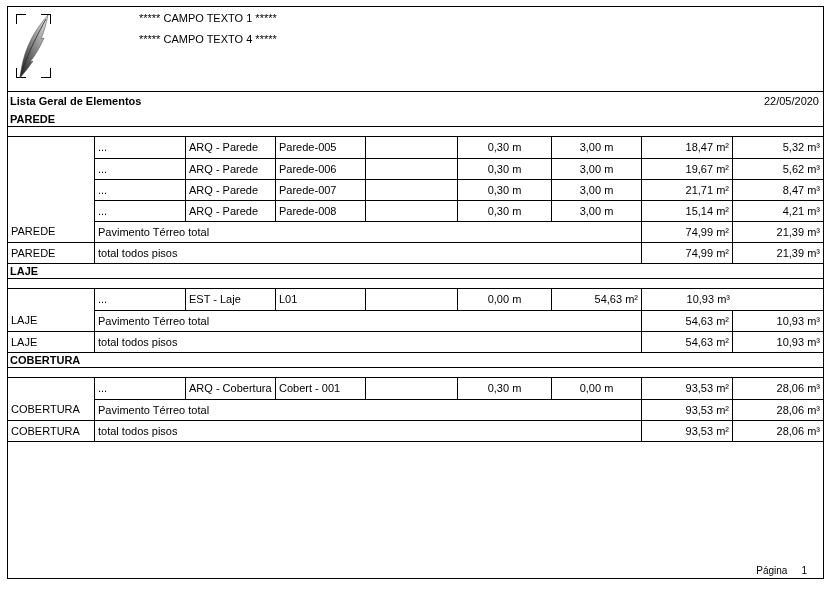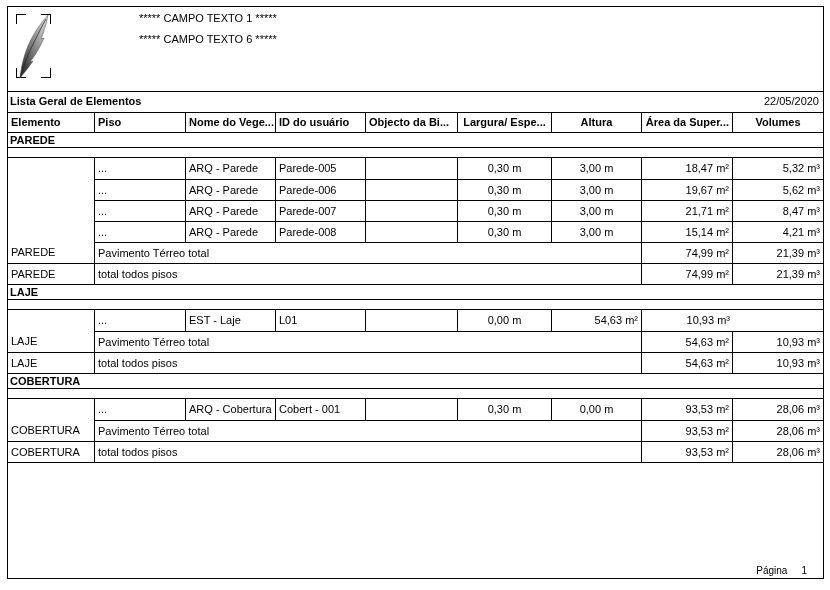--- a/index.html
+++ b/index.html
@@ -67,40 +67,29 @@
             <stop offset="1" stop-color="#ededed"></stop>
           </linearGradient>
         </defs>
         <path d="M7,68 C9,52 13,30 35,5 C33,14 31,22 28,29 L31,28 C27,37 23,44 17,52 L20,51 C16,57 11,63 7,68 Z" fill="url(#fg)" stroke="#555" stroke-width="0.6"></path>
         <path d="M7,68 C11,54 17,38 33,9" stroke="#2a2a2a" fill="none" stroke-width="0.8"></path>
       </svg>
     </div>
 
     <div class="letterhead">
       <span class="lh-line">***** CAMPO TEXTO 1 *****</span>
-      <span class="lh-line">***** CAMPO TEXTO 6 *****</span>
+      <span class="lh-line">***** CAMPO TEXTO 4 *****</span>
     </div>
 
     <div class="title-bar">
       <span class="report-title">Lista Geral de Elementos</span>
       <span class="report-date">22/05/2020</span>
     </div>
 
     <div class="table">
-      <div class="t-head">
-        <div class="cell al">Elemento</div>
-        <div class="cell al">Piso</div>
-        <div class="cell al">Nome do Vege...</div>
-        <div class="cell al">ID do usuário</div>
-        <div class="cell al">Objecto da Bi...</div>
-        <div class="cell ac">Largura/ Espe...</div>
-        <div class="cell ac">Altura</div>
-        <div class="cell ar">Área da Super...</div>
-        <div class="cell ac">Volumes</div>
-      </div>
       <div id="table-body">
           <div class="band">PAREDE</div>
           <div class="gap"></div>
           <div class="rows-grid">
             <div class="cell brd" style="grid-row: 1 / span 4;"></div>
             <div class="cell al brd">...</div>
             <div class="cell al brd">ARQ - Parede</div>
             <div class="cell al brd">Parede-005</div>
             <div class="cell al brd"></div>
             <div class="cell ac brd">0,30 m</div>

